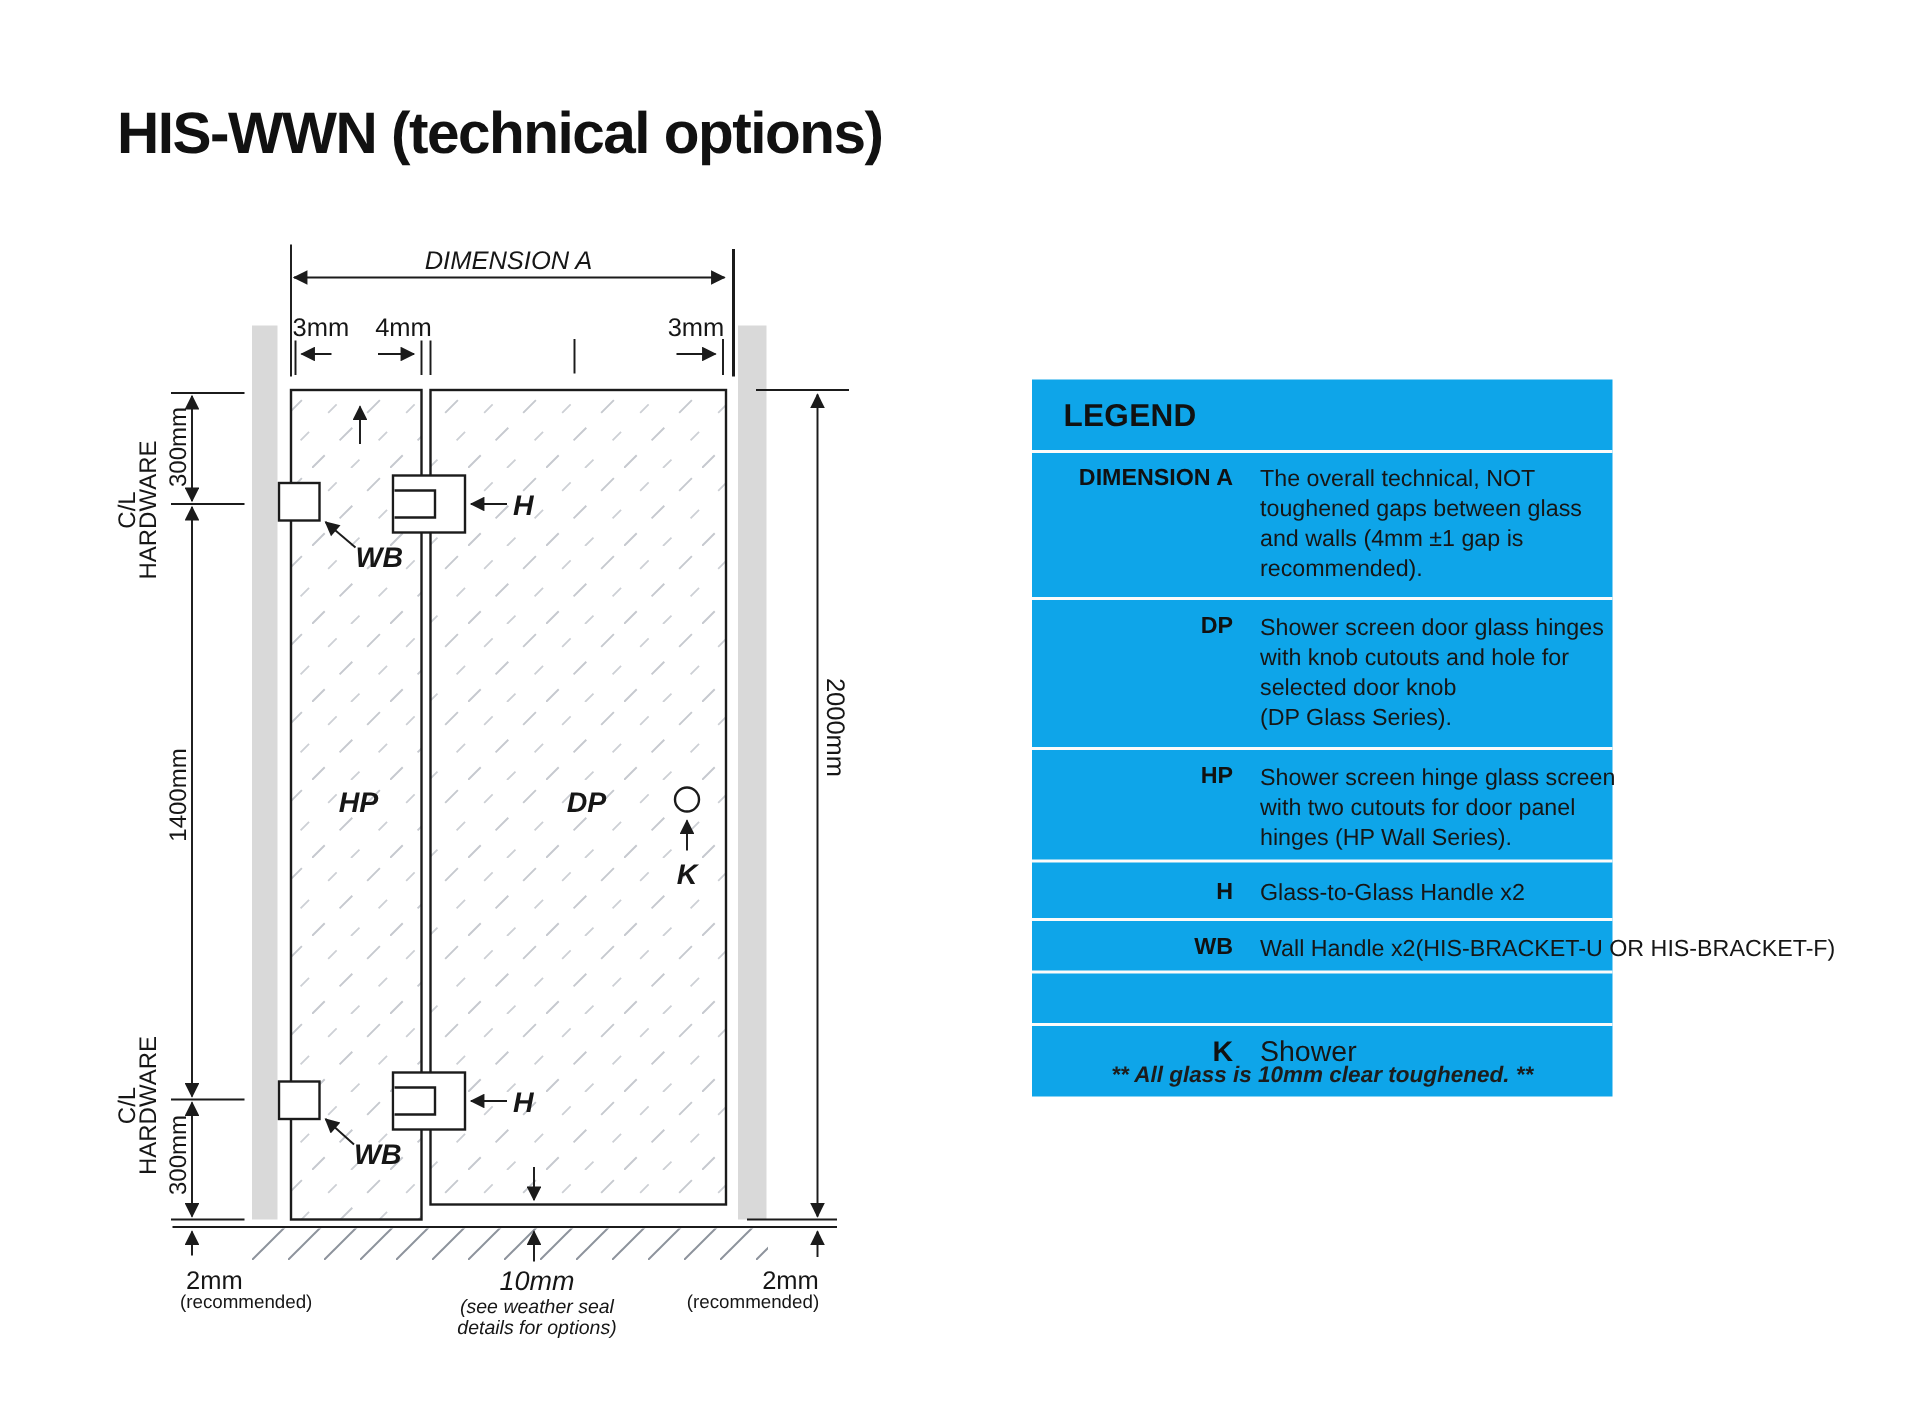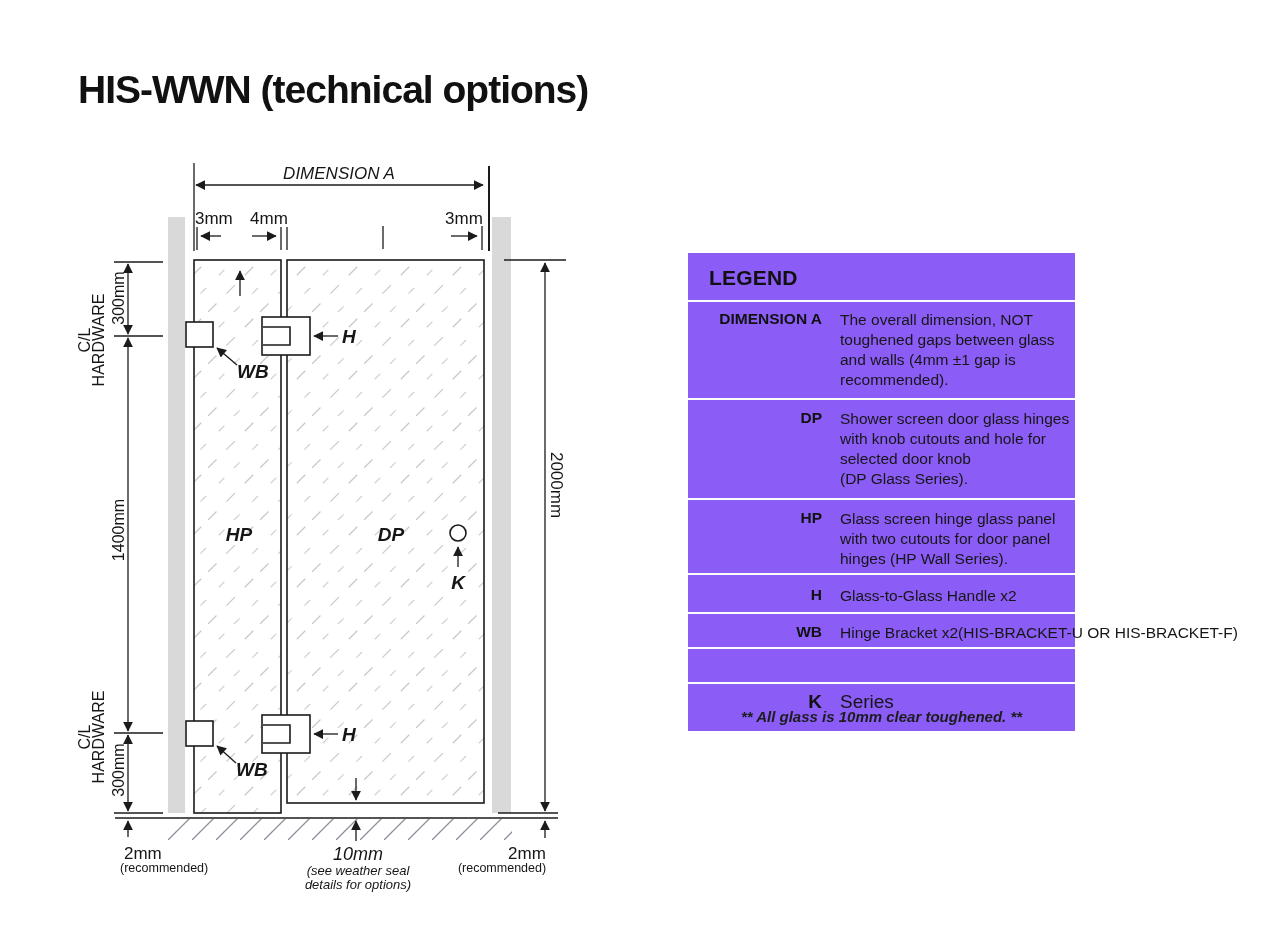--- a/index.html
+++ b/index.html
@@ -18,21 +18,21 @@
   svg .outline{stroke:#1b1b1b;stroke-width:1.6;}
   svg text{fill:#161616;font-family:"Liberation Sans","DejaVu Sans",sans-serif;}
   svg .dimtxt{font-size:17px;}
   svg .rot{font-size:16px;}
   svg .small-it{font-size:13px;font-style:italic;}
   svg .it{font-style:italic;}
   svg .lbl{font-size:19px;font-style:italic;font-weight:700;}
   svg .note{font-size:12.5px;}
   
   .legend{
-    position:absolute;left:688px;top:253px;width:387px;background:#8b5cf6;
+    position:absolute;left:688px;top:253px;width:387px;background:#0ea5e9;
     padding-bottom:4px;
   }
   .legend-header{height:47px;box-sizing:border-box;padding:13px 0 0 21px;
     font-size:21px;font-weight:700;letter-spacing:.2px;color:#111;}
   .lrow{display:flex;box-sizing:border-box;border-top:2px solid #fbfbfa;}
   .lterm{width:134px;flex:0 0 134px;text-align:right;font-weight:700;
     font-size:15.5px;color:#111;}
   .ldef{margin-left:18px;font-size:15.5px;line-height:20px;white-space:nowrap;}
   .r0{height:98px;padding-top:8px;}
   .r1{height:100px;padding-top:9px;}
@@ -174,68 +174,68 @@
     <text x="458" y="589" text-anchor="middle" class="lbl">K</text>
   </g>
 </svg>
 
 <div class="legend">
   <div class="legend-header">LEGEND</div>
 
   <div class="lrow r0">
     <div class="lterm">DIMENSION A</div>
     <div class="ldef">
-      <div>The overall dimension, NOT</div>
+      <div>The overall technical, NOT</div>
       <div>toughened gaps between glass</div>
       <div>and walls (4mm ±1 gap is</div>
       <div>recommended).</div>
     </div>
   </div>
 
   <div class="lrow r1">
     <div class="lterm">DP</div>
     <div class="ldef">
       <div>Shower screen door glass hinges</div>
       <div>with knob cutouts and hole for</div>
       <div>selected door knob</div>
       <div>(DP Glass Series).</div>
     </div>
   </div>
 
   <div class="lrow r2">
     <div class="lterm">HP</div>
     <div class="ldef">
-      <div>Glass screen hinge glass panel</div>
+      <div>Shower screen hinge glass screen</div>
       <div>with two cutouts for door panel</div>
       <div>hinges (HP Wall Series).</div>
     </div>
   </div>
 
   <div class="lrow r3">
     <div class="lterm">H</div>
     <div class="ldef">
       <div>Glass-to-Glass Handle x2</div>
     </div>
   </div>
 
   <div class="lrow r4">
     <div class="lterm">WB</div>
     <div class="ldef">
-      <div>Hinge Bracket x2(HIS-BRACKET-U OR HIS-BRACKET-F)</div>
+      <div>Wall Handle x2(HIS-BRACKET-U OR HIS-BRACKET-F)</div>
     </div>
   </div>
 
   <div class="lrow r5">
     <div class="lterm"></div>
     <div class="ldef">
       <div></div>
     </div>
   </div>
 
   <div class="lrow r6">
     <div class="lterm">K</div>
     <div class="ldef">
-      <div>Series</div>
+      <div>Shower</div>
     </div>
   </div>
 </div>
 
 <div class="footnote">** All glass is 10mm clear toughened. **</div>
 
 </body></html>

